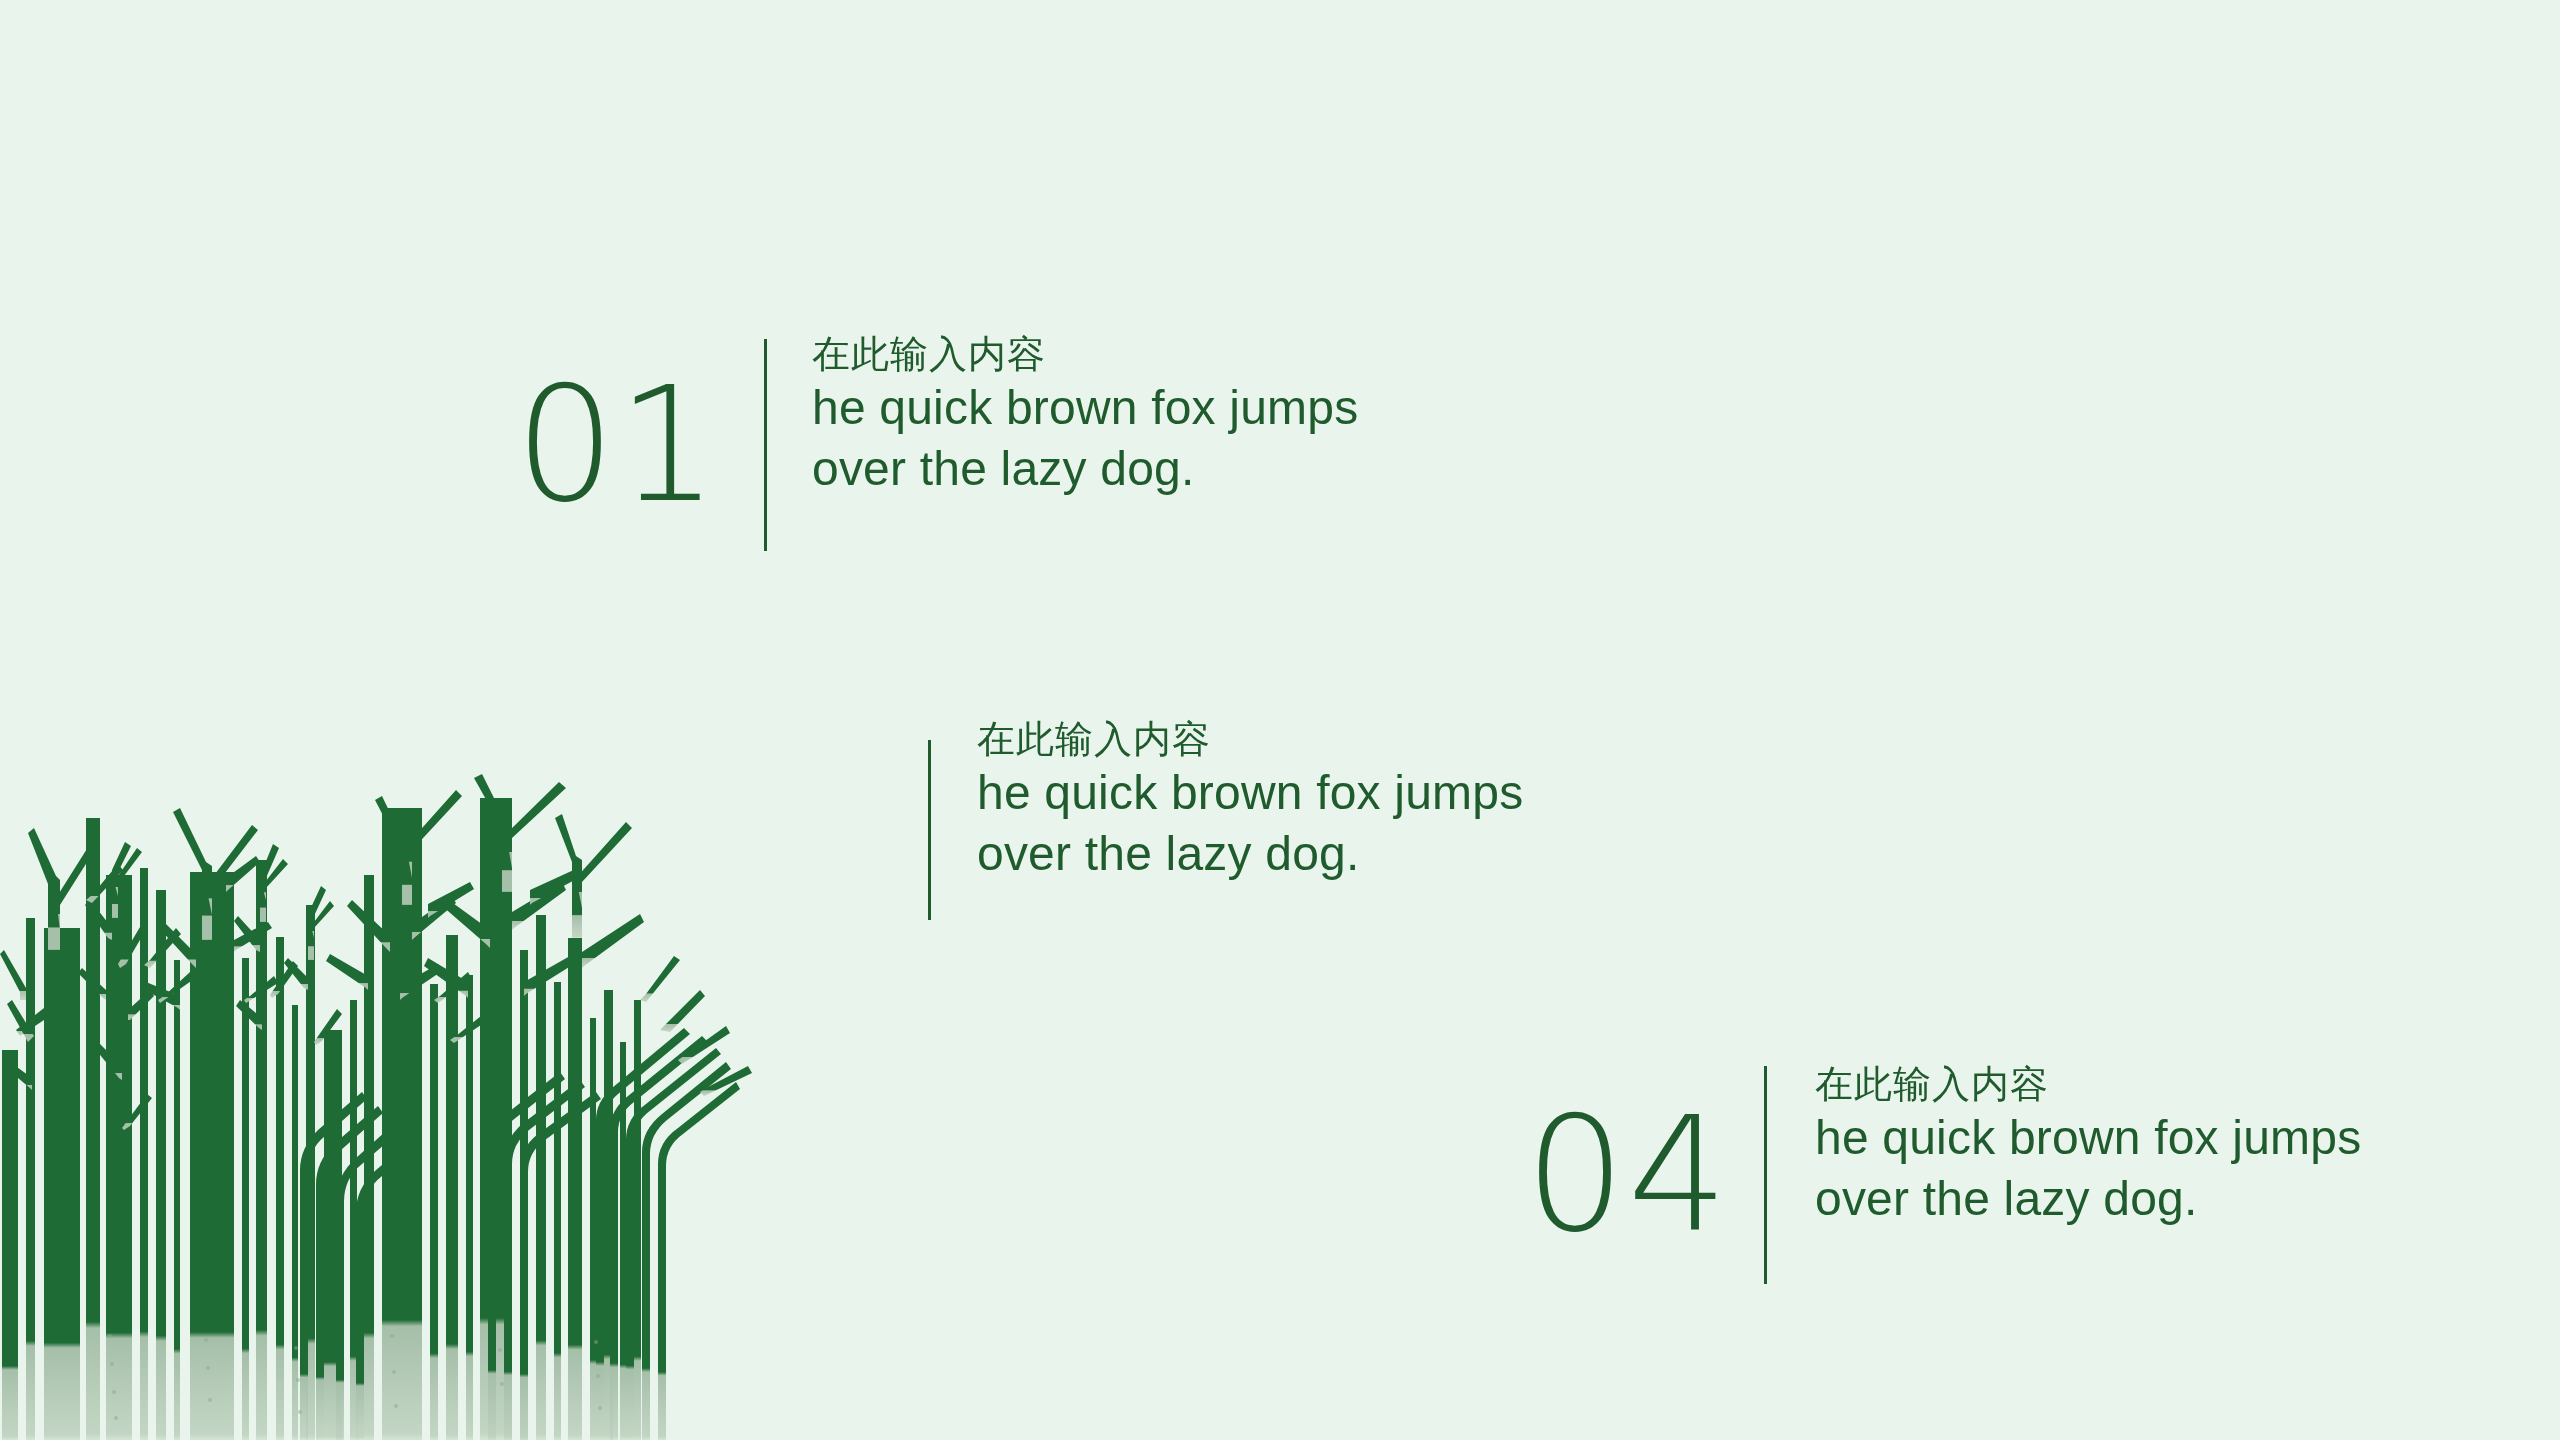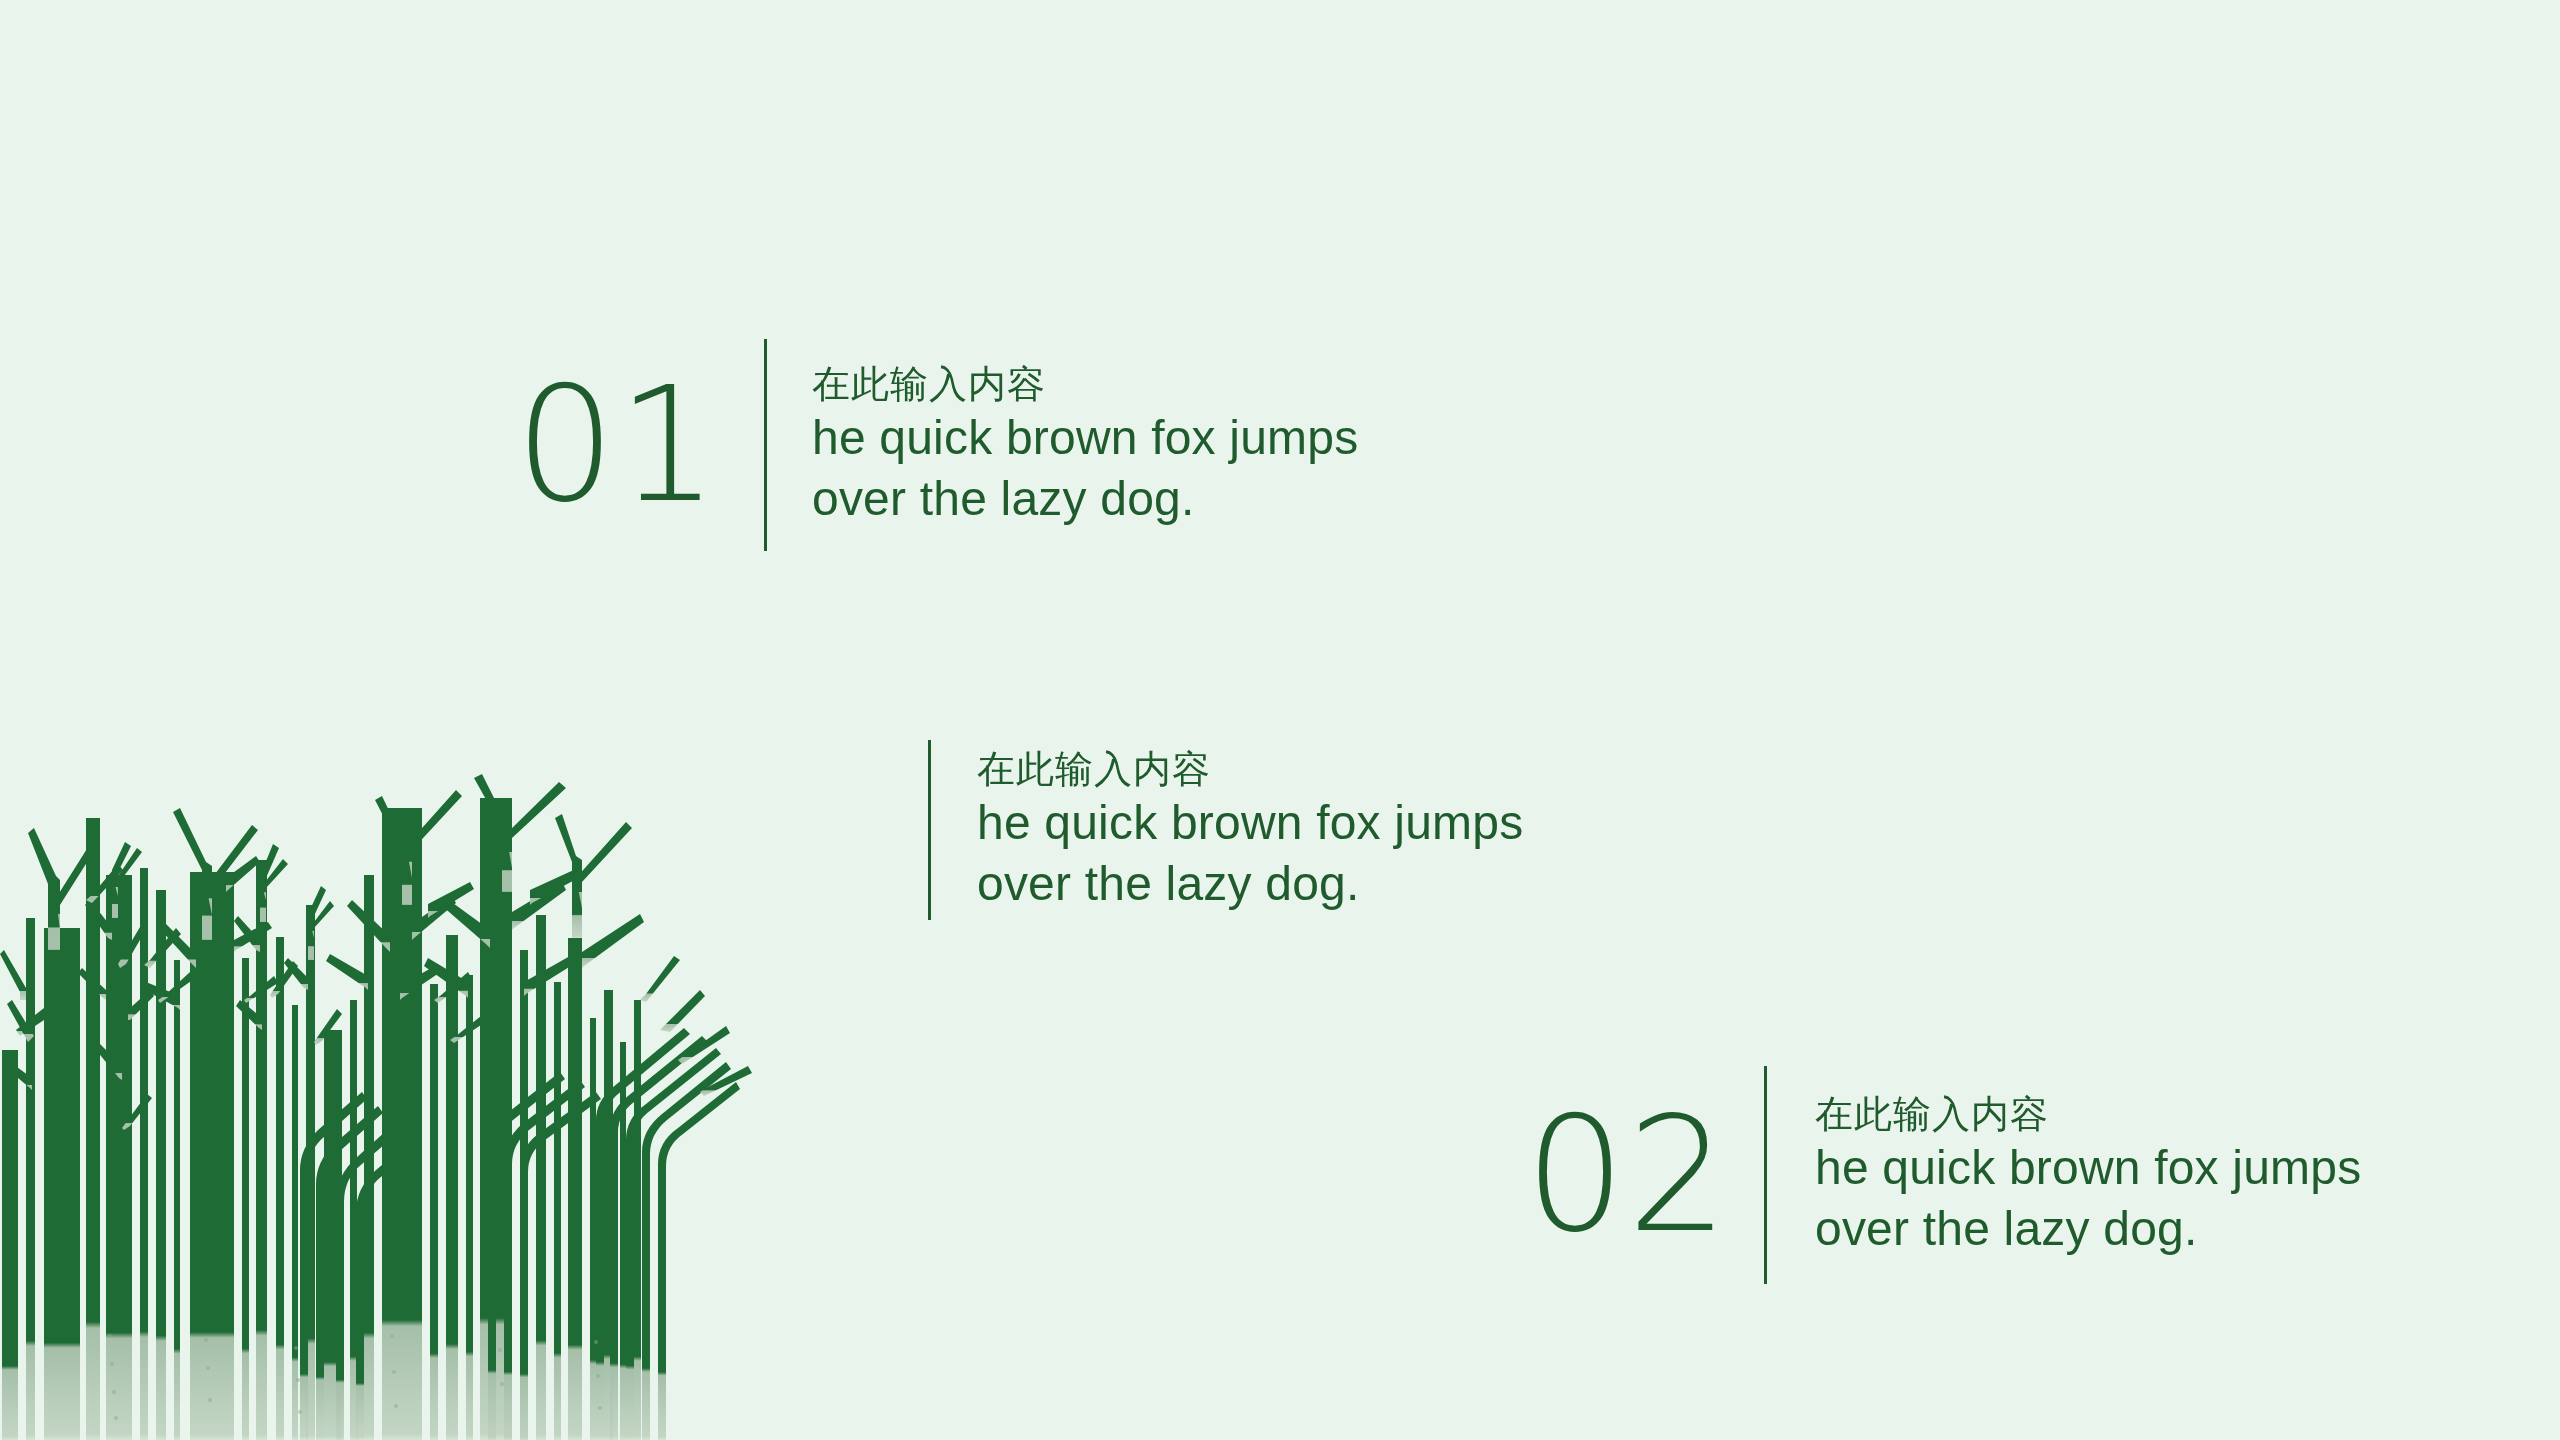--- a/index.html
+++ b/index.html
@@ -64,21 +64,20 @@
     width: 3px;
     background: #1f5b2d;
     flex: 0 0 3px;
     align-self: center;
   }
 
   .row-text {
     color: #1f5b2d;
     display: flex;
     flex-direction: column;
-    justify-content: center;
     white-space: nowrap;
   }
   .row-text .line {
     font-size: 48px;
     line-height: 1.27;
     font-weight: 400;
     letter-spacing: 0.2px;
   }
   .row-text .line.cjk {
     font-size: 38px;
@@ -274,21 +273,21 @@
   <div class="row" id="row-2">
     <div class="row-divider"></div>
     <div class="row-text">
       <div class="line cjk">在此输入内容</div>
       <div class="line">he quick brown fox jumps</div>
       <div class="line">over the lazy dog.</div>
     </div>
   </div>
 
   <div class="row" id="row-3">
-    <div class="row-number">02</div>
+    <div class="row-number">04</div>
     <div class="row-divider"></div>
     <div class="row-text">
       <div class="line cjk">在此输入内容</div>
       <div class="line">he quick brown fox jumps</div>
       <div class="line">over the lazy dog.</div>
     </div>
   </div>
 
 </div>
 

